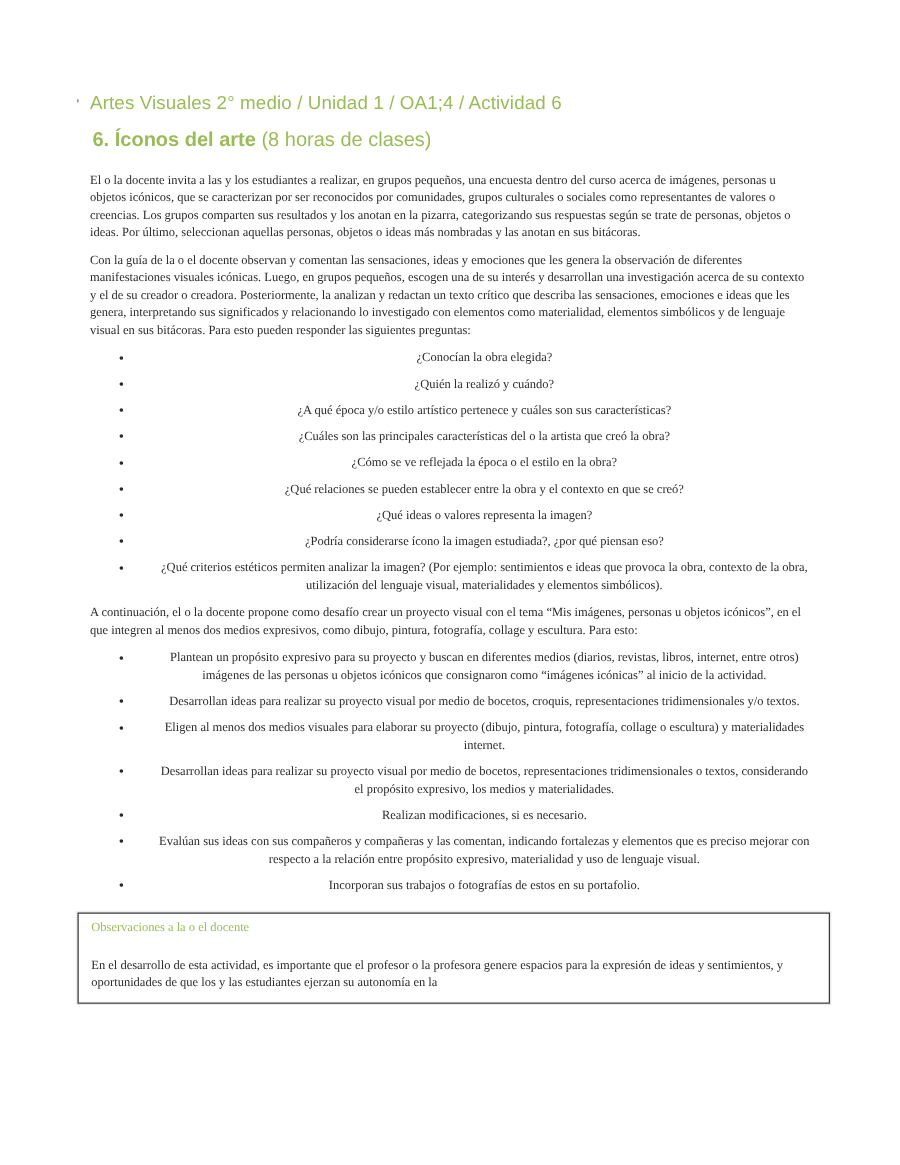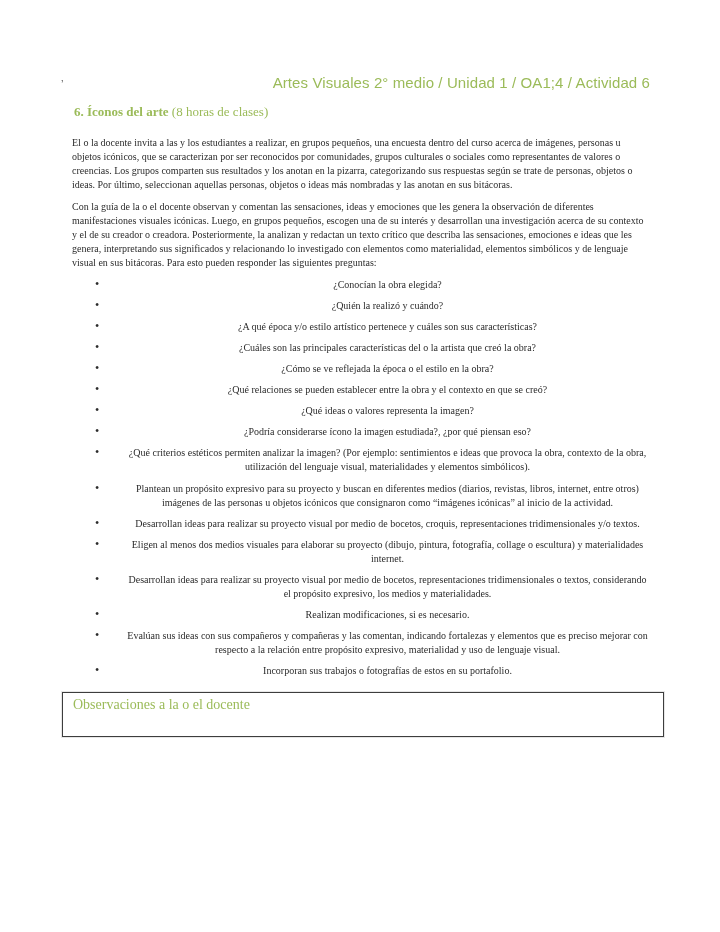--- a/index.html
+++ b/index.html
@@ -22,32 +22,31 @@
     box-sizing: border-box;
   }
   .stray-mark {
     position: absolute;
     left: 61px;
     top: 78px;
     font-size: 11px;
     color: #555;
   }
   .doc-title {
-    text-align: right;
+    text-align: left;
     font-size: 15px;
     color: #9bbb59;
     font-weight: 400;
     letter-spacing: 0.1px;
     margin: 0 0 13px 0;
   }
   .activity-heading {
-    font-size: 13px;
+    font-size: 16px;
     color: #9bbb59;
     margin: 0 0 16px 2px;
-    font-family: Liberation Serif, serif;
   }
   .activity-heading .main { font-weight: 700; }
   .activity-heading .hours { font-weight: 400; }
   .body-text {
     font-size: 10px;
     line-height: 14px;
     text-align: left;
     font-family: Liberation Serif, serif;
   }
   p.para {
@@ -75,21 +74,21 @@
   .obs-box {
     margin-top: 14px;
     margin-left: -10px;
     margin-right: -14px;
     border: 1px solid #3d3d3d;
     padding: 5px 10px 8px 10px;
     box-shadow: 0 0 0 1px rgba(60,60,60,0.12);
   }
   .obs-label {
     color: #9bbb59;
-    font-size: 14px;
+    font-size: 10px;
     margin: 0 0 16px 0;
   }
   .obs-text {
     font-size: 10px;
     line-height: 14px;
     margin: 0;
   }
 </style>
 </head>
 <body>
@@ -115,29 +114,31 @@
       <li>¿Quién la realizó y cuándo?</li>
       <li>¿A qué época y/o estilo artístico pertenece y cuáles son sus características?</li>
       <li>¿Cuáles son las principales características del o la artista que creó la obra?</li>
       <li>¿Cómo se ve reflejada la época o el estilo en la obra?</li>
       <li>¿Qué relaciones se pueden establecer entre la obra y el contexto en que se creó?</li>
       <li>¿Qué ideas o valores representa la imagen?</li>
       <li>¿Podría considerarse ícono la imagen estudiada?, ¿por qué piensan eso?</li>
       <li>¿Qué criterios estéticos permiten analizar la imagen? (Por ejemplo: sentimientos e ideas que provoca la obra, contexto de la obra, utilización del lenguaje visual, materialidades y elementos simbólicos).</li>
     </ul>
 
+    <p class="para">A continuación, el o la docente propone como desafío crear un proyecto visual con el tema “Mis imágenes, personas u objetos icónicos”, en el que integren al menos dos medios expresivos, como dibujo, pintura, fotografía, collage y escultura. Para esto:</p>
 
     <ul class="doc-list">
       <li>Plantean un propósito expresivo para su proyecto y buscan en diferentes medios (diarios, revistas, libros, internet, entre otros) imágenes de las personas u objetos icónicos que consignaron como “imágenes icónicas” al inicio de la actividad.</li>
       <li>Desarrollan ideas para realizar su proyecto visual por medio de bocetos, croquis, representaciones tridimensionales y/o textos.</li>
       <li>Eligen al menos dos medios visuales para elaborar su proyecto (dibujo, pintura, fotografía, collage o escultura) y materialidades internet.</li>
       <li>Desarrollan ideas para realizar su proyecto visual por medio de bocetos, representaciones tridimensionales o textos, considerando el propósito expresivo, los medios y materialidades.</li>
       <li>Realizan modificaciones, si es necesario.</li>
       <li>Evalúan sus ideas con sus compañeros y compañeras y las comentan, indicando fortalezas y elementos que es preciso mejorar con respecto a la relación entre propósito expresivo, materialidad y uso de lenguaje visual.</li>
       <li>Incorporan sus trabajos o fotografías de estos en su portafolio.</li>
     </ul>
 
     <div class="obs-box">
       <p class="obs-label">Observaciones a la o el docente</p>
+      <p class="obs-text">En el desarrollo de esta actividad, es importante que el profesor o la profesora genere espacios para la expresión de ideas y sentimientos, y oportunidades de que los y las estudiantes ejerzan su autonomía en la</p>
     </div>
 
   </div>
 </div>
 
 </body></html>

